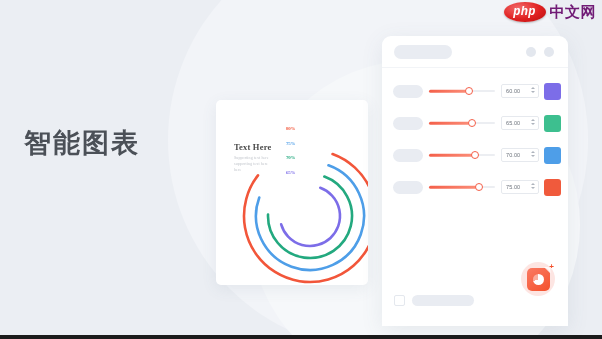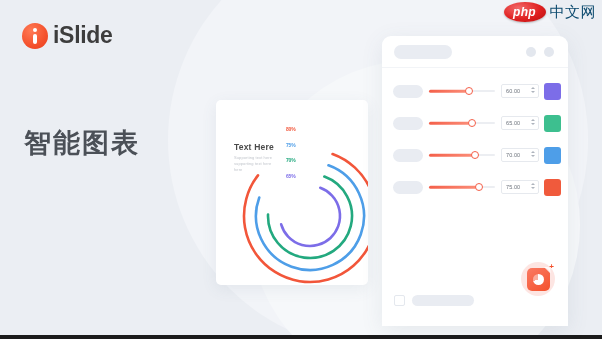--- a/index.html
+++ b/index.html
@@ -37,24 +37,24 @@
   }
   .php-badge {
     width:42px; height:20px; border-radius:50%;
     background:radial-gradient(ellipse at 35% 30%, #f26a6a 0%, #e02020 55%, #b40f0f 100%);
     display:flex; align-items:center; justify-content:center;
     box-shadow:0 1px 2px rgba(0,0,0,.25);
   }
   .php-badge span {
     color:#fff; font-style:italic; font-weight:bold;
     font-size:12px; letter-spacing:.3px;
-    font-family:Liberation Sans, sans-serif;
+    font-family:Liberation Mono, monospace;
   }
   .wm-cn {
-    color:#0c4a6e; font-size:15px; font-weight:normal;
+    color:#701a75; font-size:15px; font-weight:bold;
     letter-spacing:.5px;
   }
 
   
   #logo {
     position:absolute; left:22px; top:22px;
     display:flex; align-items:center; gap:5px;
     z-index:20;
   }
   .logo-mark {
@@ -87,20 +87,21 @@
 
   
   #chart-card {
     position:absolute; left:216px; top:100px;
     width:152px; height:185px;
     background:#fff;
     border-radius:5px;
     box-shadow:0 4px 16px rgba(80,95,120,.09);
     overflow:hidden;
     z-index:25;
+    font-family:Liberation Serif, serif;
   }
   .chart-title {
     position:absolute; left:18px; top:42px;
     font-size:8.5px; font-weight:bold; color:#4a4a4a;
     letter-spacing:.2px;
   }
   .chart-sub {
     position:absolute; left:18px;
     font-size:4px; color:#c2c6cc; letter-spacing:.1px;
   }
@@ -248,27 +249,20 @@
   }
 </style>
 </head>
 <body>
 
 <div id="stage">
 
   <div class="bg-swoosh a"></div>
   <div class="bg-swoosh b"></div>
 
-  <div id="logo">
-    <div class="logo-mark">
-      <div class="dot"></div>
-      <div class="stem"></div>
-    </div>
-    <div class="logo-text">iSlide</div>
-  </div>
 
   <div id="headline">
     <div>智能图表</div>
   </div>
 
   <div id="chart-card">
     <div class="chart-title">Text Here</div>
     <div class="chart-sub l1">Supporting text here</div>
     <div class="chart-sub l2">supporting text here</div>
     <div class="chart-sub l3">here</div>

